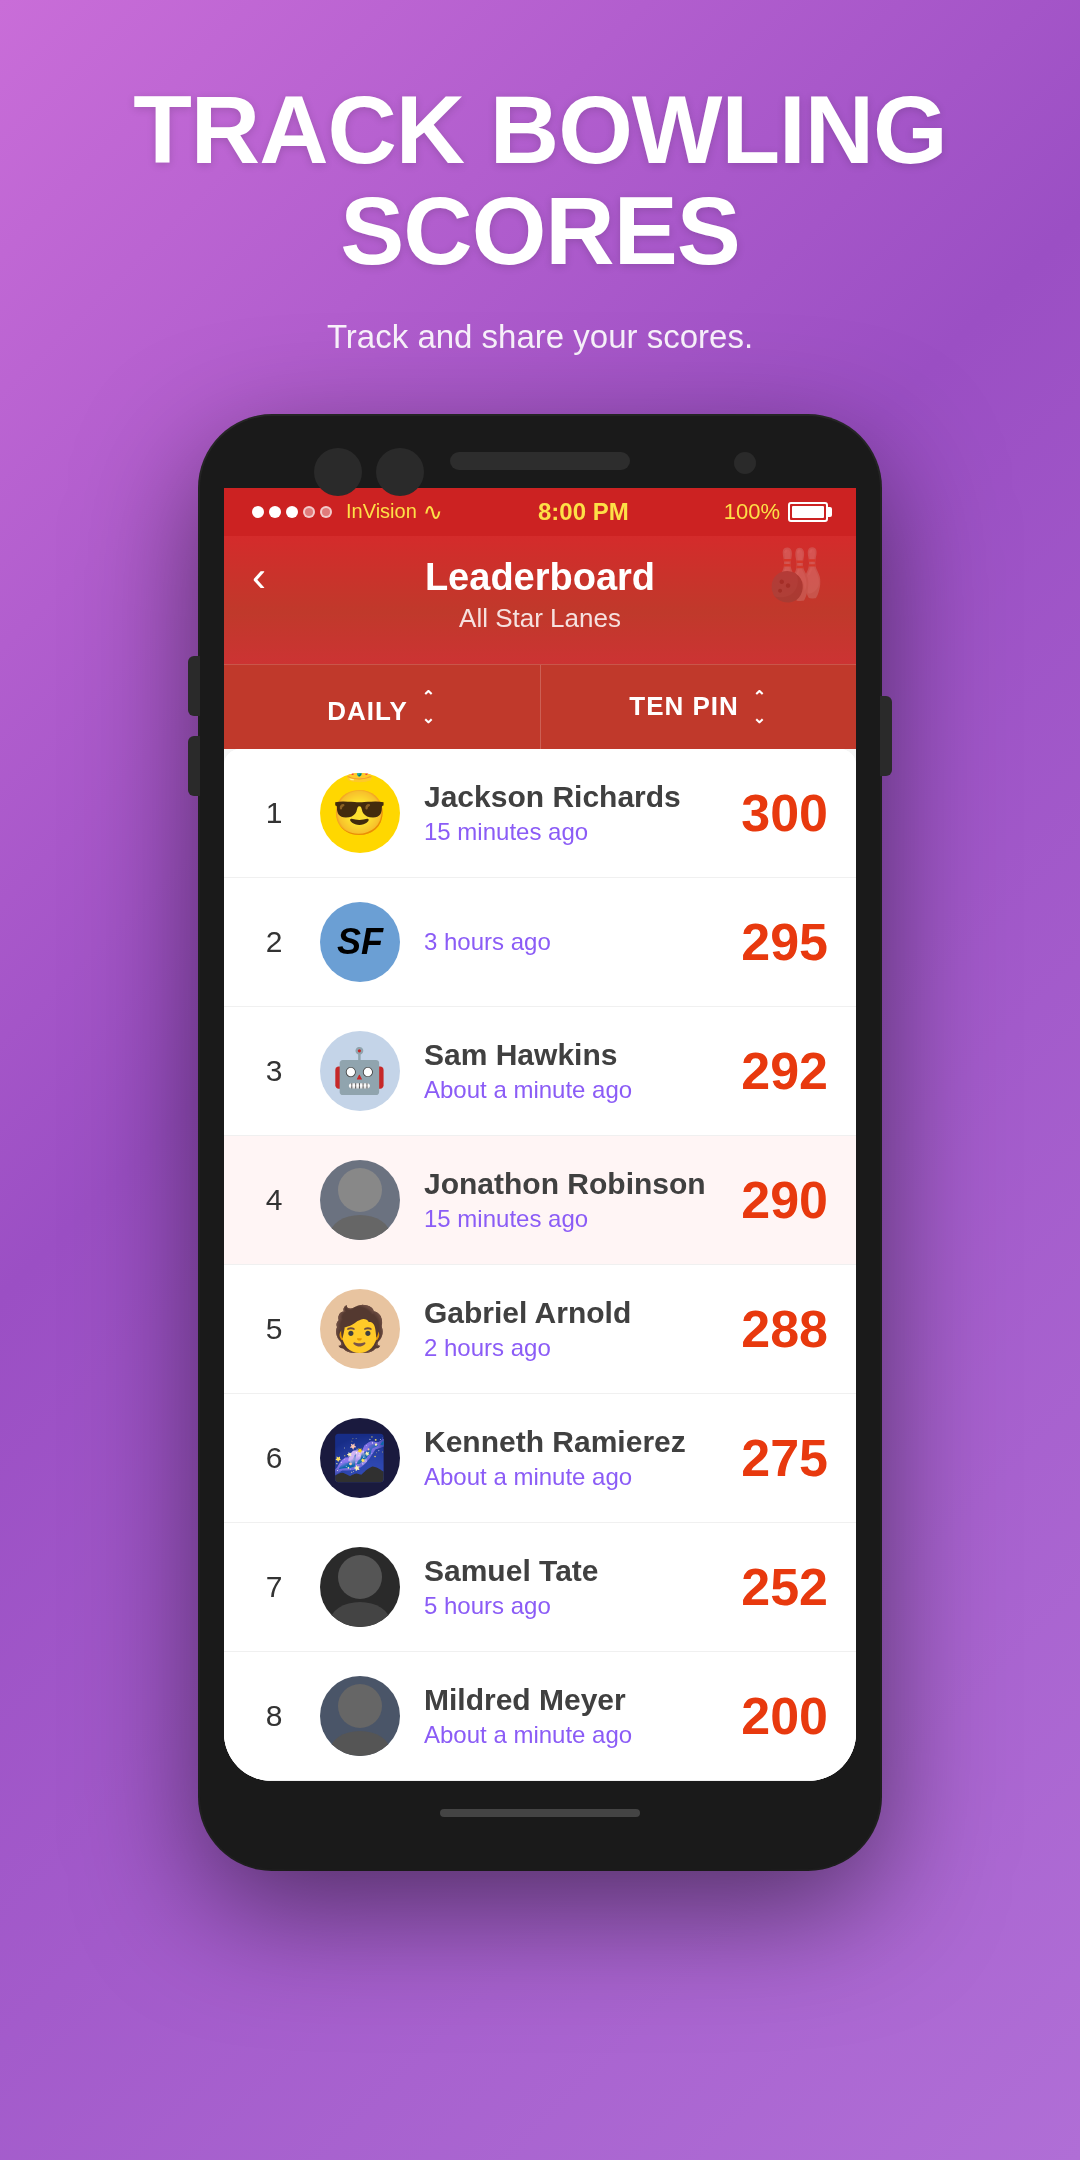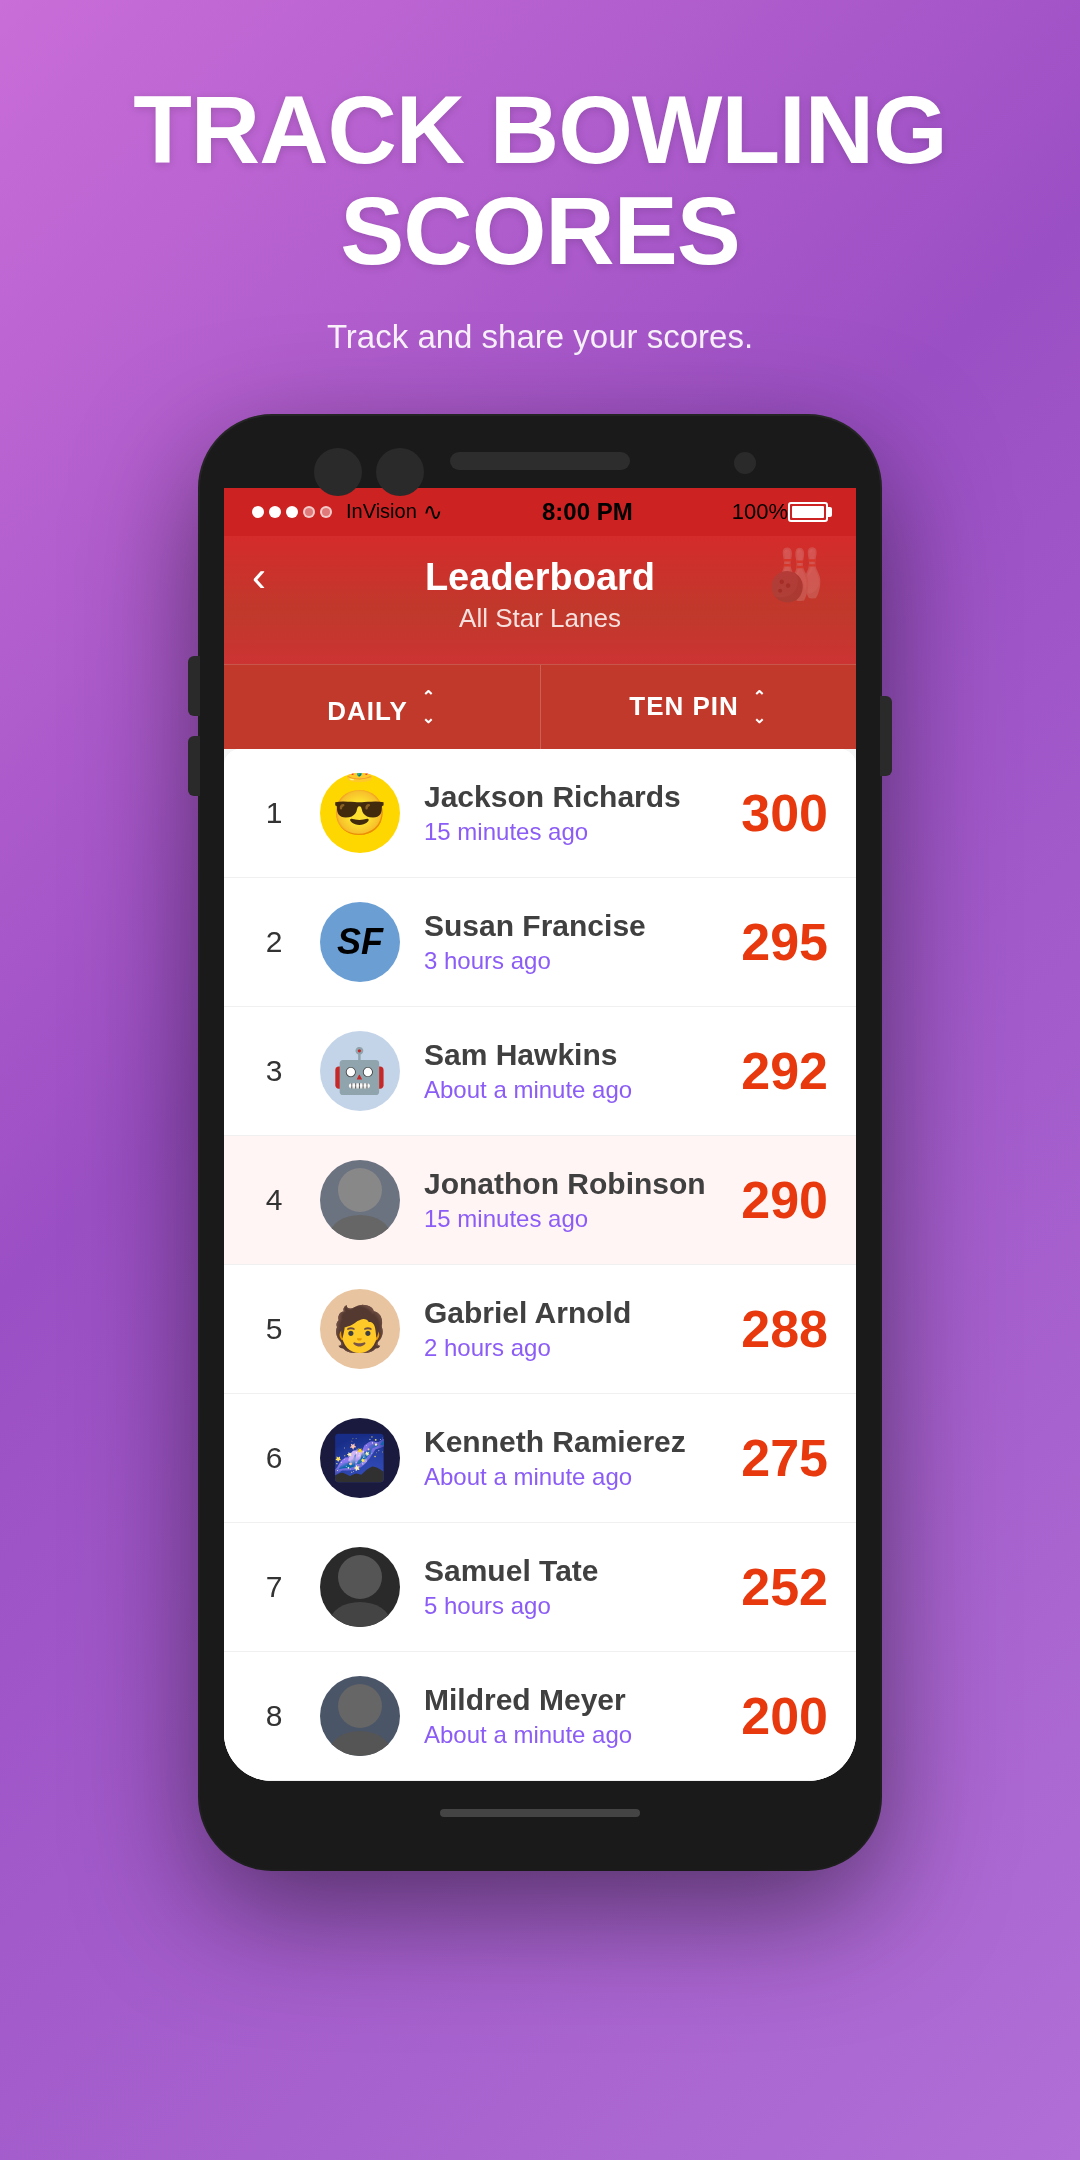--- a/index.html
+++ b/index.html
@@ -92,42 +92,42 @@
       top: 8px;
     }
 
     
     .status-bar {
       background: #cc2222;
       display: flex;
       justify-content: space-between;
       align-items: center;
       padding: 10px 28px;
-      color: #000000;
+      color: #fde047;
       font-size: 24px;
       font-weight: 500;
     }
 
     .status-left {
       display: flex;
       align-items: center;
       gap: 6px;
     }
 
     .status-dots {
       display: flex; gap: 5px;
     }
     .dot-filled { width: 12px; height: 12px; border-radius: 50%; background: white; }
     .dot-empty { width: 12px; height: 12px; border-radius: 50%; background: rgba(255,255,255,0.4); border: 2px solid rgba(255,255,255,0.6); }
 
     .wifi-icon { font-size: 20px; margin-left: 8px; }
 
     .status-center { font-size: 24px; font-weight: 600; }
 
-    .status-right { display: flex; align-items: center; font-size: 22px; }
+    .status-right { display: flex; align-items: center; gap: 8px; font-size: 22px; }
 
     .battery {
       width: 40px;
       height: 20px;
       border: 2px solid white;
       border-radius: 3px;
       position: relative;
       display: flex;
       align-items: center;
       padding: 2px;
@@ -441,21 +441,20 @@
     </div>
     <div class="player-score">300</div>
   </div>
         <div class="list-item">
     <span class="rank-num">2</span>
     <div class="avatar avatar-2" style="background:#6b9fd4;font-size:40px;">
 
       <span style="font-size:36px;color:#000000;font-weight:700;font-style:italic;">SF</span>
     </div>
     <div class="player-info">
-      <div class="player-name">Susan Francise</div>
       <div class="player-time">3 hours ago</div>
     </div>
     <div class="player-score">295</div>
   </div>
         <div class="list-item">
     <span class="rank-num">3</span>
     <div class="avatar avatar-3" style="background:#c4d4e8;font-size:40px;">
 
       <span style="font-size:44px;">🤖</span>
     </div>

